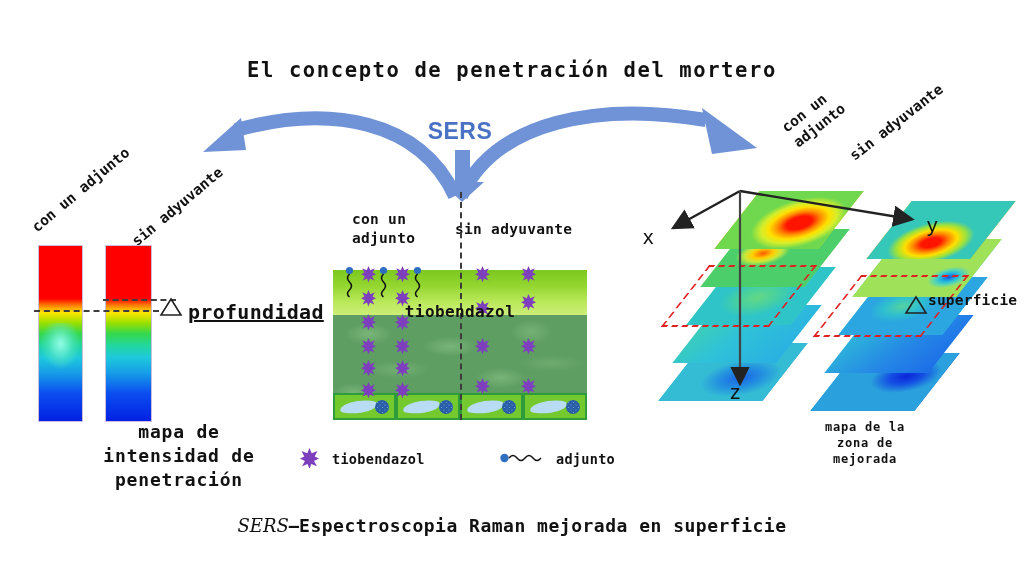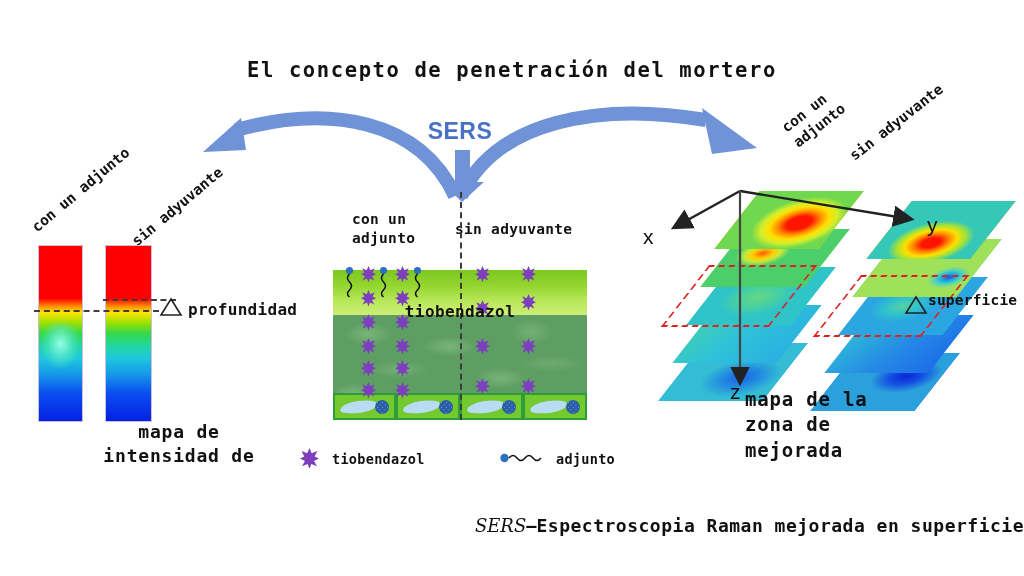--- a/index.html
+++ b/index.html
@@ -139,27 +139,27 @@
   .slice.b1{background:
       radial-gradient(ellipse 40px 20px at 62% 60%, #1a62e4 0%, #2390e0 50%, #34bcd4 95%),
       linear-gradient(120deg,#36bfd2,#1f72e6);}
   .slice.b2{background:
       radial-gradient(ellipse 36px 18px at 66% 40%, #0a27d8 0%, #1450e4 45%, #2aa0dc 92%),
       linear-gradient(120deg,#2fb4d6,#0a28d6 70%,#1860e4);}
   .redbox{position:absolute;border:2.6px dashed #e02020;box-sizing:border-box;}
   .axis-letter{font-family:"Liberation Sans",sans-serif;font-weight:normal;
                font-size:21px;color:#111;}
   .right-caption{
-    left:745px;top:387px;width:240px;text-align:left;
-    font-size:19px;line-height:1.33;letter-spacing:.8px;
+    left:745px;top:420px;width:240px;text-align:center;
+    font-size:12px;line-height:1.33;letter-spacing:.8px;
   }
   #intensidad{left:928px;top:292px;font-size:14.5px;letter-spacing:.2px;}
 
   
-  #footer{left:0;top:515px;width:1024px;text-align:right;}
+  #footer{left:0;top:515px;width:1024px;text-align:center;}
   #footer .sers-it{
     font-family:"DejaVu Serif",serif;font-style:italic;font-weight:normal;
     font-size:18px;color:#111;
   }
   #footer .dash{font-size:17px;font-weight:bold;color:#111;}
   #footer .full{font-size:18px;letter-spacing:.5px;}
 </style>
 </head>
 <body>
 
@@ -188,26 +188,27 @@
     <div class="blob"></div>
   </div>
   <div class="abs depth-col" style="left:105px;top:245px;width:45px;height:175px;"></div>
 
   <div class="abs dashline" style="left:34px;top:310px;width:125px;"></div>
   <div class="abs dashline" style="left:103px;top:299px;width:73px;"></div>
 
   <svg class="abs" style="left:159px;top:296px;" width="24" height="22">
     <path d="M12,3 L22,19 L2,19 Z" fill="none" stroke="#222" stroke-width="1.6"></path>
   </svg>
-  <div class="abs mono nowrap" style="left:188px;top:300px;font-size:16px;letter-spacing:.3px;">profundidad</div>
+  <div class="abs mono nowrap" style="left:188px;top:300px;font-size:20px;letter-spacing:.3px;text-decoration:underline;">profundidad</div>
 
   <div class="abs mono" id="left-caption-wrap" style="left:0;top:420px;width:262px;">
     <div class="left-caption abs" style="left:0;top:0;width:262px;margin-left:48px;">
       <div>mapa de</div>
       <div>intensidad de</div>
+      <div>penetración</div>
     </div>
   </div>
 
   <div class="abs mono center-head" style="left:352px;top:210px;">
     <div>con un</div>
     <div>adjunto</div>
   </div>
   <div class="abs mono center-head nowrap" style="left:455px;top:220px;">sin adyuvante</div>
 
   <div class="abs" id="mortar">

